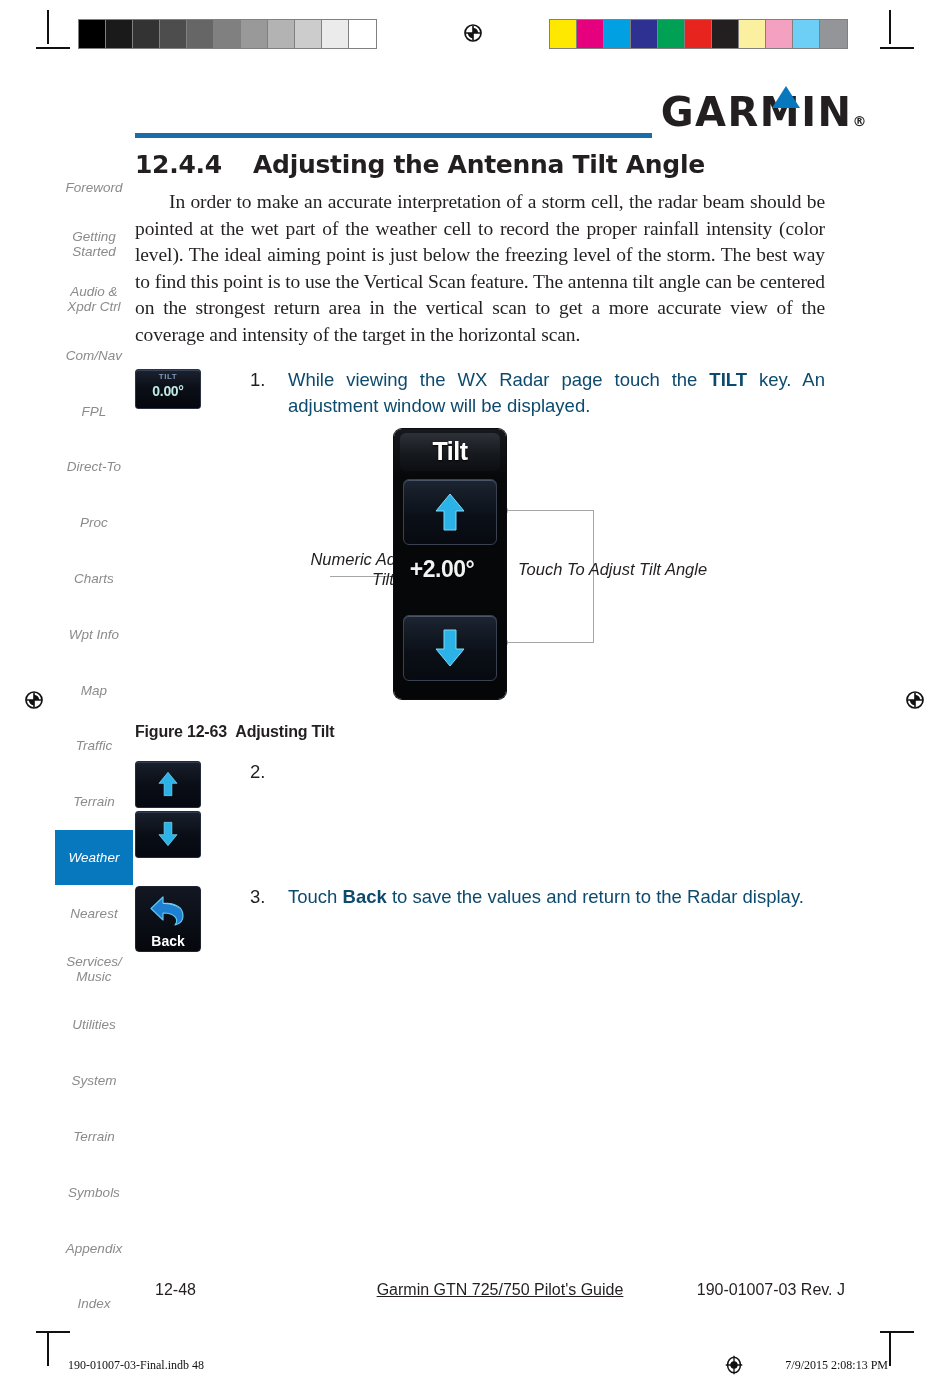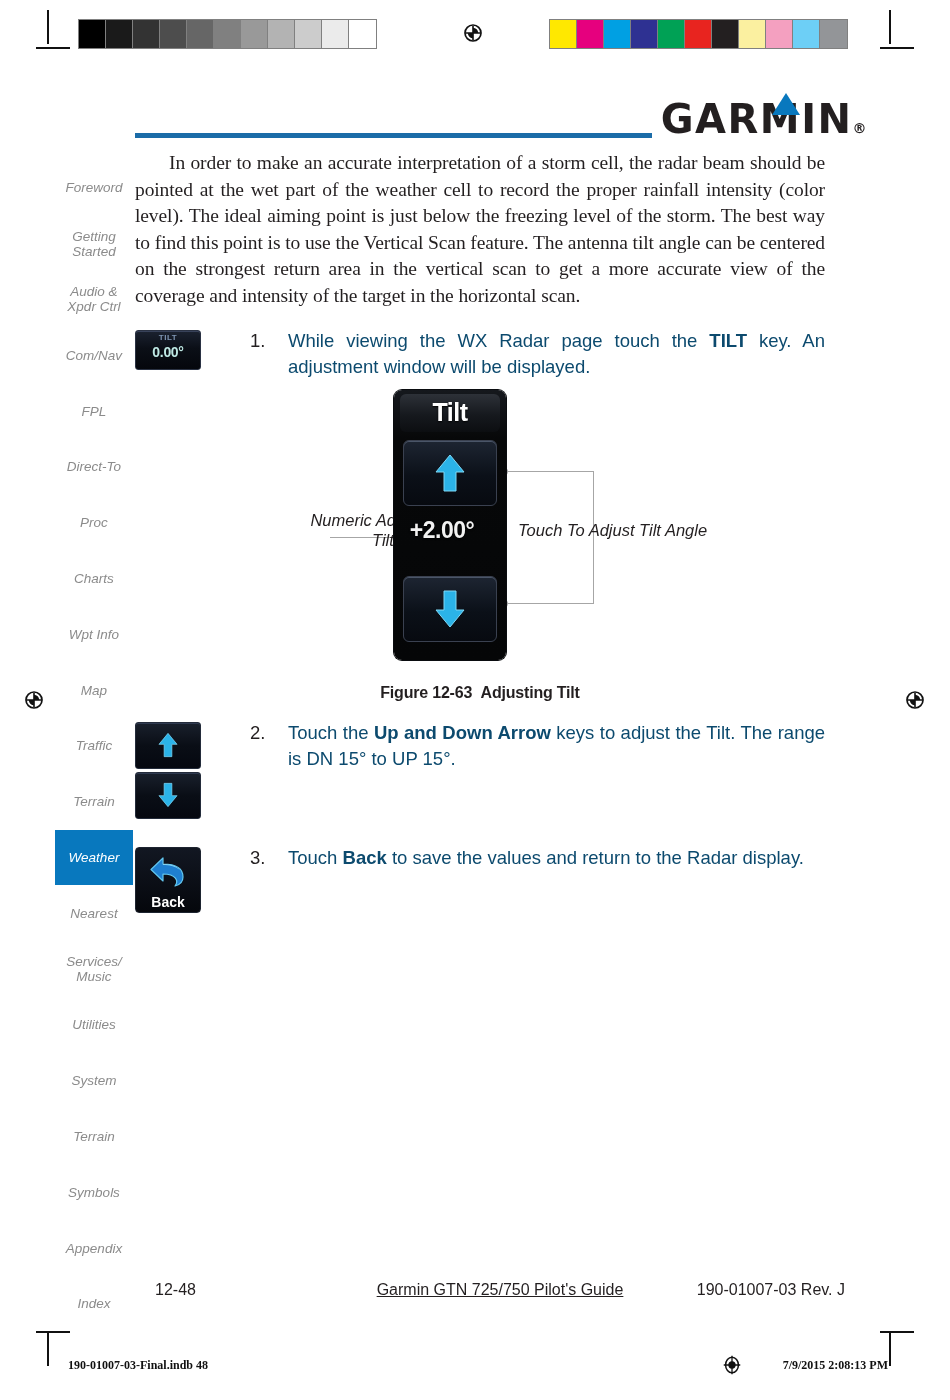--- a/index.html
+++ b/index.html
@@ -39,21 +39,21 @@
     margin-bottom: 0;
     height: 55.8px;
     display: flex; align-items: center; justify-content: center;
   }
   .side-item.active {
     background: #0878be;
     color: #ffffff;
   }
 
   
-  .garmin-logo { position: absolute; right: 82px; top: 99px; text-align: center; }
+  .garmin-logo { position: absolute; right: 82px; top: 92px; text-align: center; }
   .garmin-word {
     font-family: "DejaVu Sans", sans-serif;
     font-size: 40px;
     font-weight: bold;
     letter-spacing: 1.5px;
     color: #231f20;
     line-height: 40px;
   }
   .garmin-word .reg { font-size: 14px; vertical-align: baseline; }
   .garmin-tri {
@@ -204,21 +204,20 @@
   #callout-left { left: 130px; top: 120px; width: 175px; text-align: right; }
   #callout-right { left: 383px; top: 130px; width: 250px; text-align: left; }
 
   .lead-line { position: absolute; background: #a6a6a6; }
   .lead-dot {
     position: absolute; width: 7px; height: 7px;
     border-radius: 50%; background: #a6a6a6;
   }
 
   .fig-caption {
-    text-align: center;
     font-size: 16px;
     font-weight: bold;
     color: #231f20;
     margin-top: 4px;
     letter-spacing: -0.2px;
   }
 
   
   .footer {
     position: absolute;
@@ -231,21 +230,21 @@
   .footer .f-left { width: 205px; }
   .footer .f-mid { flex: 1; text-align: center; text-decoration: underline; }
   .footer .f-right { width: 205px; text-align: right; }
 
   .print-footer {
     position: absolute;
     left: 68px; top: 1354px; width: 820px;
     font-family: "Liberation Serif", serif;
     font-size: 12px;
     color: #111;
-    display: flex; align-items: center; font-weight: bold;
+    display: flex; align-items: center;
   }
   .print-footer .pf-left { flex: 1; }
   .print-footer .pf-right { text-align: right; }
 </style>
 </head>
 <body>
 
 <div class="calib-strip">
 
   <div class="crop" style="left:47px; top:10px; width:2px; height:34px;"></div>
@@ -374,20 +373,23 @@
   </nav>
 
 <div class="garmin-logo">
   <div class="garmin-tri"></div>
   <div class="garmin-word"><span>GARMIN</span><span class="reg">®</span></div>
 </div>
 <div class="header-rule"></div>
 
 <main class="content">
 
+  <h1 class="section-title">
+    <span class="num">12.4.4</span><span>Adjusting the Antenna Tilt Angle</span>
+  </h1>
 
   <p class="body-text">In order to make an accurate interpretation of a storm cell, the radar beam should be pointed at the wet part of the weather cell to record the proper rainfall intensity (color level). The ideal aiming point is just below the freezing level of the storm. The best way to find this point is to use the Vertical Scan feature. The antenna tilt angle can be centered on the strongest return area in the vertical scan to get a more accurate view of the coverage and intensity of the target in the horizontal scan.</p>
 
   <div class="step">
     <div class="step-icon-col">
       <div class="key-tilt">
         <div class="kt-label">TILT</div>
         <div class="kt-val">0.00°</div>
       </div>
     </div>
@@ -441,21 +443,20 @@
           </svg>
         </div>
         <div class="key-arrow">
           <svg width="22" height="30" viewBox="0 0 34 40">
             <path d="M17 38 L31 21 L23 21 L23 2 L11 2 L11 21 L3 21 Z" fill="#2bb3e8" stroke="#8adcf7" stroke-width="1"></path>
           </svg>
         </div>
       </div>
     </div>
     <div class="step-num">2.</div>
-    <div class="step-text"><span>Touch the </span><b>Up and Down Arrow</b><span> keys to adjust the Tilt. The range is DN 15° to UP 15°.</span></div>
   </div>
 
   <div class="step" style="margin-top:26px;">
     <div class="step-icon-col">
       <div class="key-back">
         <svg class="kb-arrow" width="38" height="34" viewBox="0 0 38 34">
           <path d="M14 4 L14 10 C26 10 34 14 34 23 C34 28 30 31 26 32 C30 27 27 20 14 20 L14 27 L2 15.5 Z" fill="#1f7fd0" stroke="#63c7ef" stroke-width="1.2" stroke-linejoin="round"></path>
           <path d="M14 4 L14 10 C22 10 28 12 31 16 C26 12 20 11 14 11 Z" fill="#8fdcf7" opacity="0.85"></path>
         </svg>
         <div class="kb-label">Back</div>

